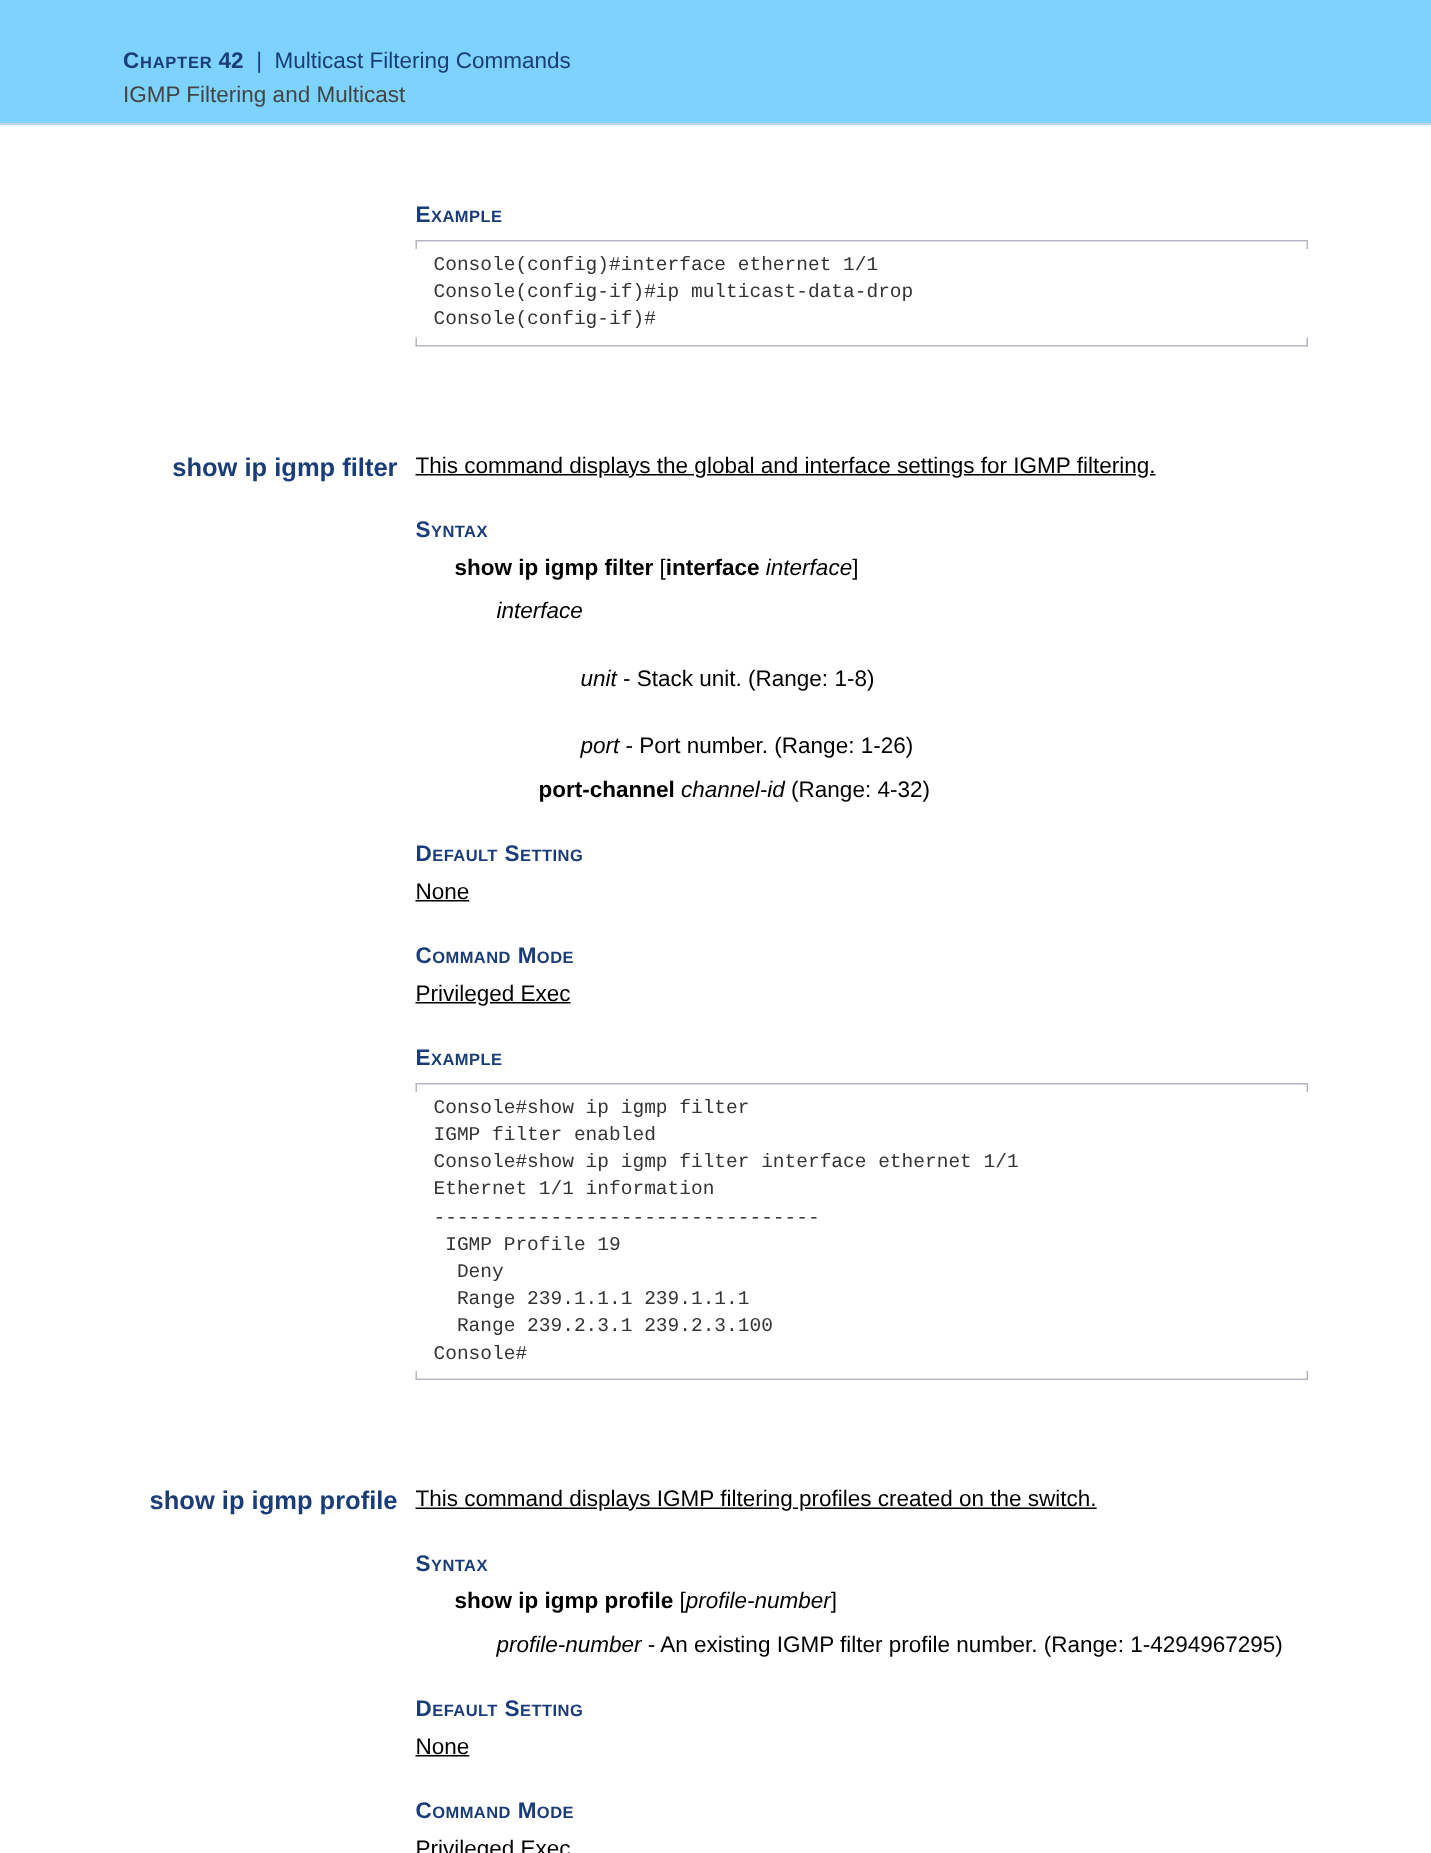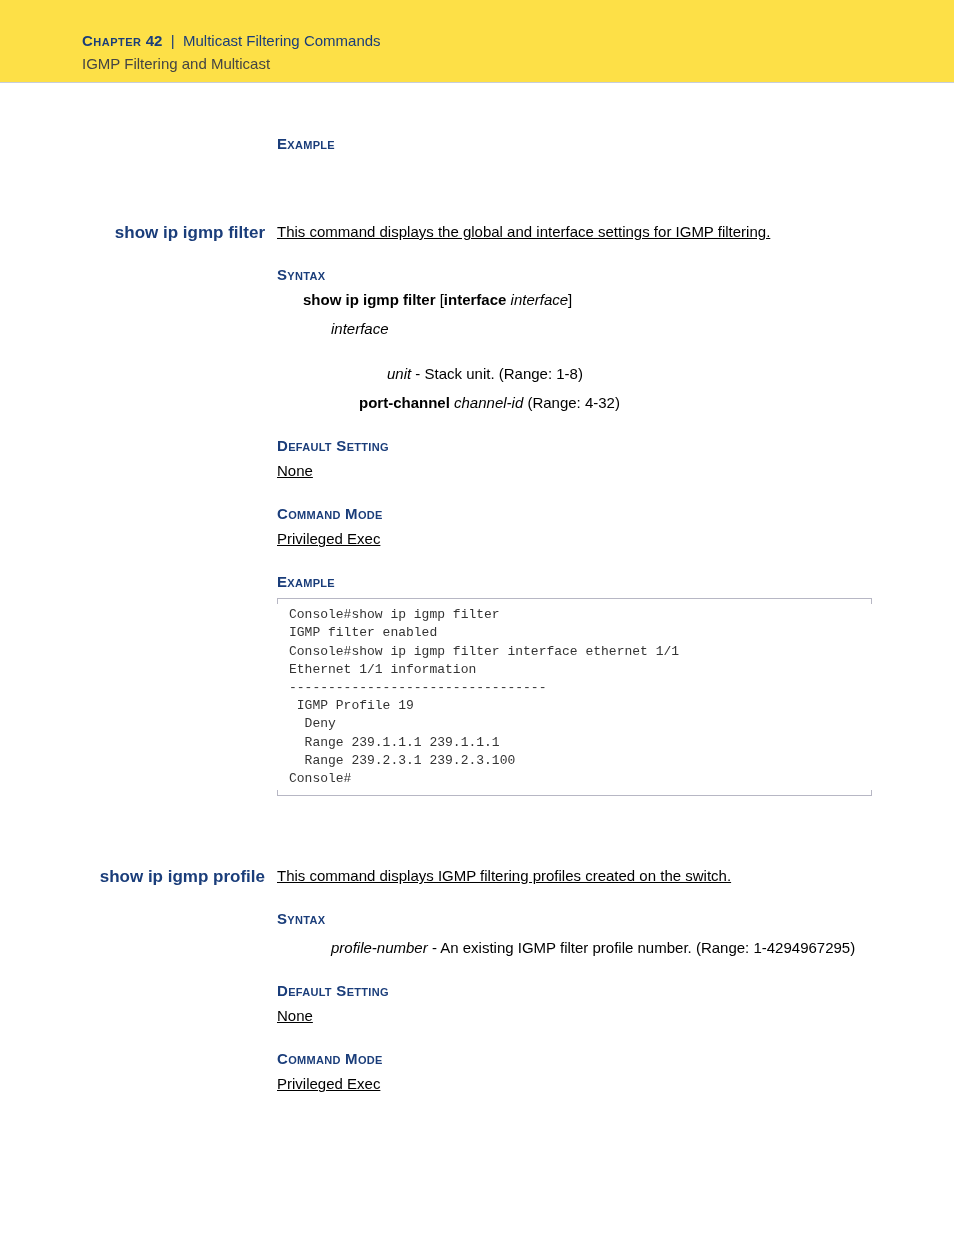--- a/index.html
+++ b/index.html
@@ -11,21 +11,21 @@
     line-height: 1.4;
   }
   .page {
     width: 954px;
     min-height: 1235px;
     position: relative;
     box-sizing: border-box;
     padding-bottom: 40px;
   }
   .header-band {
-    background: #fde047;
+    background: #7dd3fc;
     padding: 30px 82px 8px 82px;
     border-bottom: 1px solid #c7cddb;
     margin-bottom: 50px;
   }
   .chapter-line {
     color: #1a3d7a;
     font-size: 15px;
     margin-bottom: 2px;
   }
   .chapter-word {
@@ -153,20 +153,29 @@
     </div>
     <div class="sub-line">IGMP Filtering and Multicast</div>
   </div>
 
   <div class="content">
 
     <div class="row">
       <div class="left-col"></div>
       <div class="right-col">
         <div class="section-head first-head">Example</div>
+        <div class="code-wrap">
+          <div class="tick-tl"></div>
+            <div class="tick-tr"></div>
+          <div class="code-inner">Console(config)#interface ethernet 1/1
+Console(config-if)#ip multicast-data-drop
+Console(config-if)#</div>
+          <div class="tick-bl"></div>
+            <div class="tick-br"></div>
+        </div>
       </div>
     </div>
 
     <div class="big-gap"></div>
 
     <div class="row">
       <div class="left-col">
         <span class="cmd-name">show ip igmp filter</span>
       </div>
       <div class="right-col">
@@ -175,20 +184,23 @@
         <div class="section-head">Syntax</div>
         <div class="syntax-block">
           <div>
             <span class="bold">show ip igmp filter</span><span> [</span><span class="bold">interface</span><span> </span><span class="ital">interface</span><span>]</span>
           </div>
           <div class="indent1">
             <span class="ital">interface</span>
           </div>
           <div class="indent3">
             <span class="ital">unit</span><span> - Stack unit. (Range: 1-8)</span>
+          </div>
+          <div class="indent3">
+            <span class="ital">port</span><span> - Port number. (Range: 1-26)</span>
           </div>
           <div class="indent2">
             <span class="bold">port-channel</span> <span class="ital">channel-id</span><span> (Range: 4-32)</span>
           </div>
         </div>
 
         <div class="section-head">Default Setting</div>
         <div class="body-text">None</div>
 
         <div class="section-head">Command Mode</div>
@@ -218,20 +230,23 @@
 
     <div class="row">
       <div class="left-col">
         <span class="cmd-name">show ip igmp profile</span>
       </div>
       <div class="right-col">
         <span class="body-text">This command displays IGMP filtering profiles created on the switch.</span>
 
         <div class="section-head">Syntax</div>
         <div class="syntax-block">
+          <div>
+            <span class="bold">show ip igmp profile</span><span> [</span><span class="ital">profile-number</span><span>]</span>
+          </div>
           <div class="indent1">
             <span class="ital">profile-number</span><span> - An existing IGMP filter profile number. (Range: 1-4294967295)</span>
           </div>
         </div>
 
         <div class="section-head">Default Setting</div>
         <div class="body-text">None</div>
 
         <div class="section-head">Command Mode</div>
         <div class="body-text">Privileged Exec</div>

